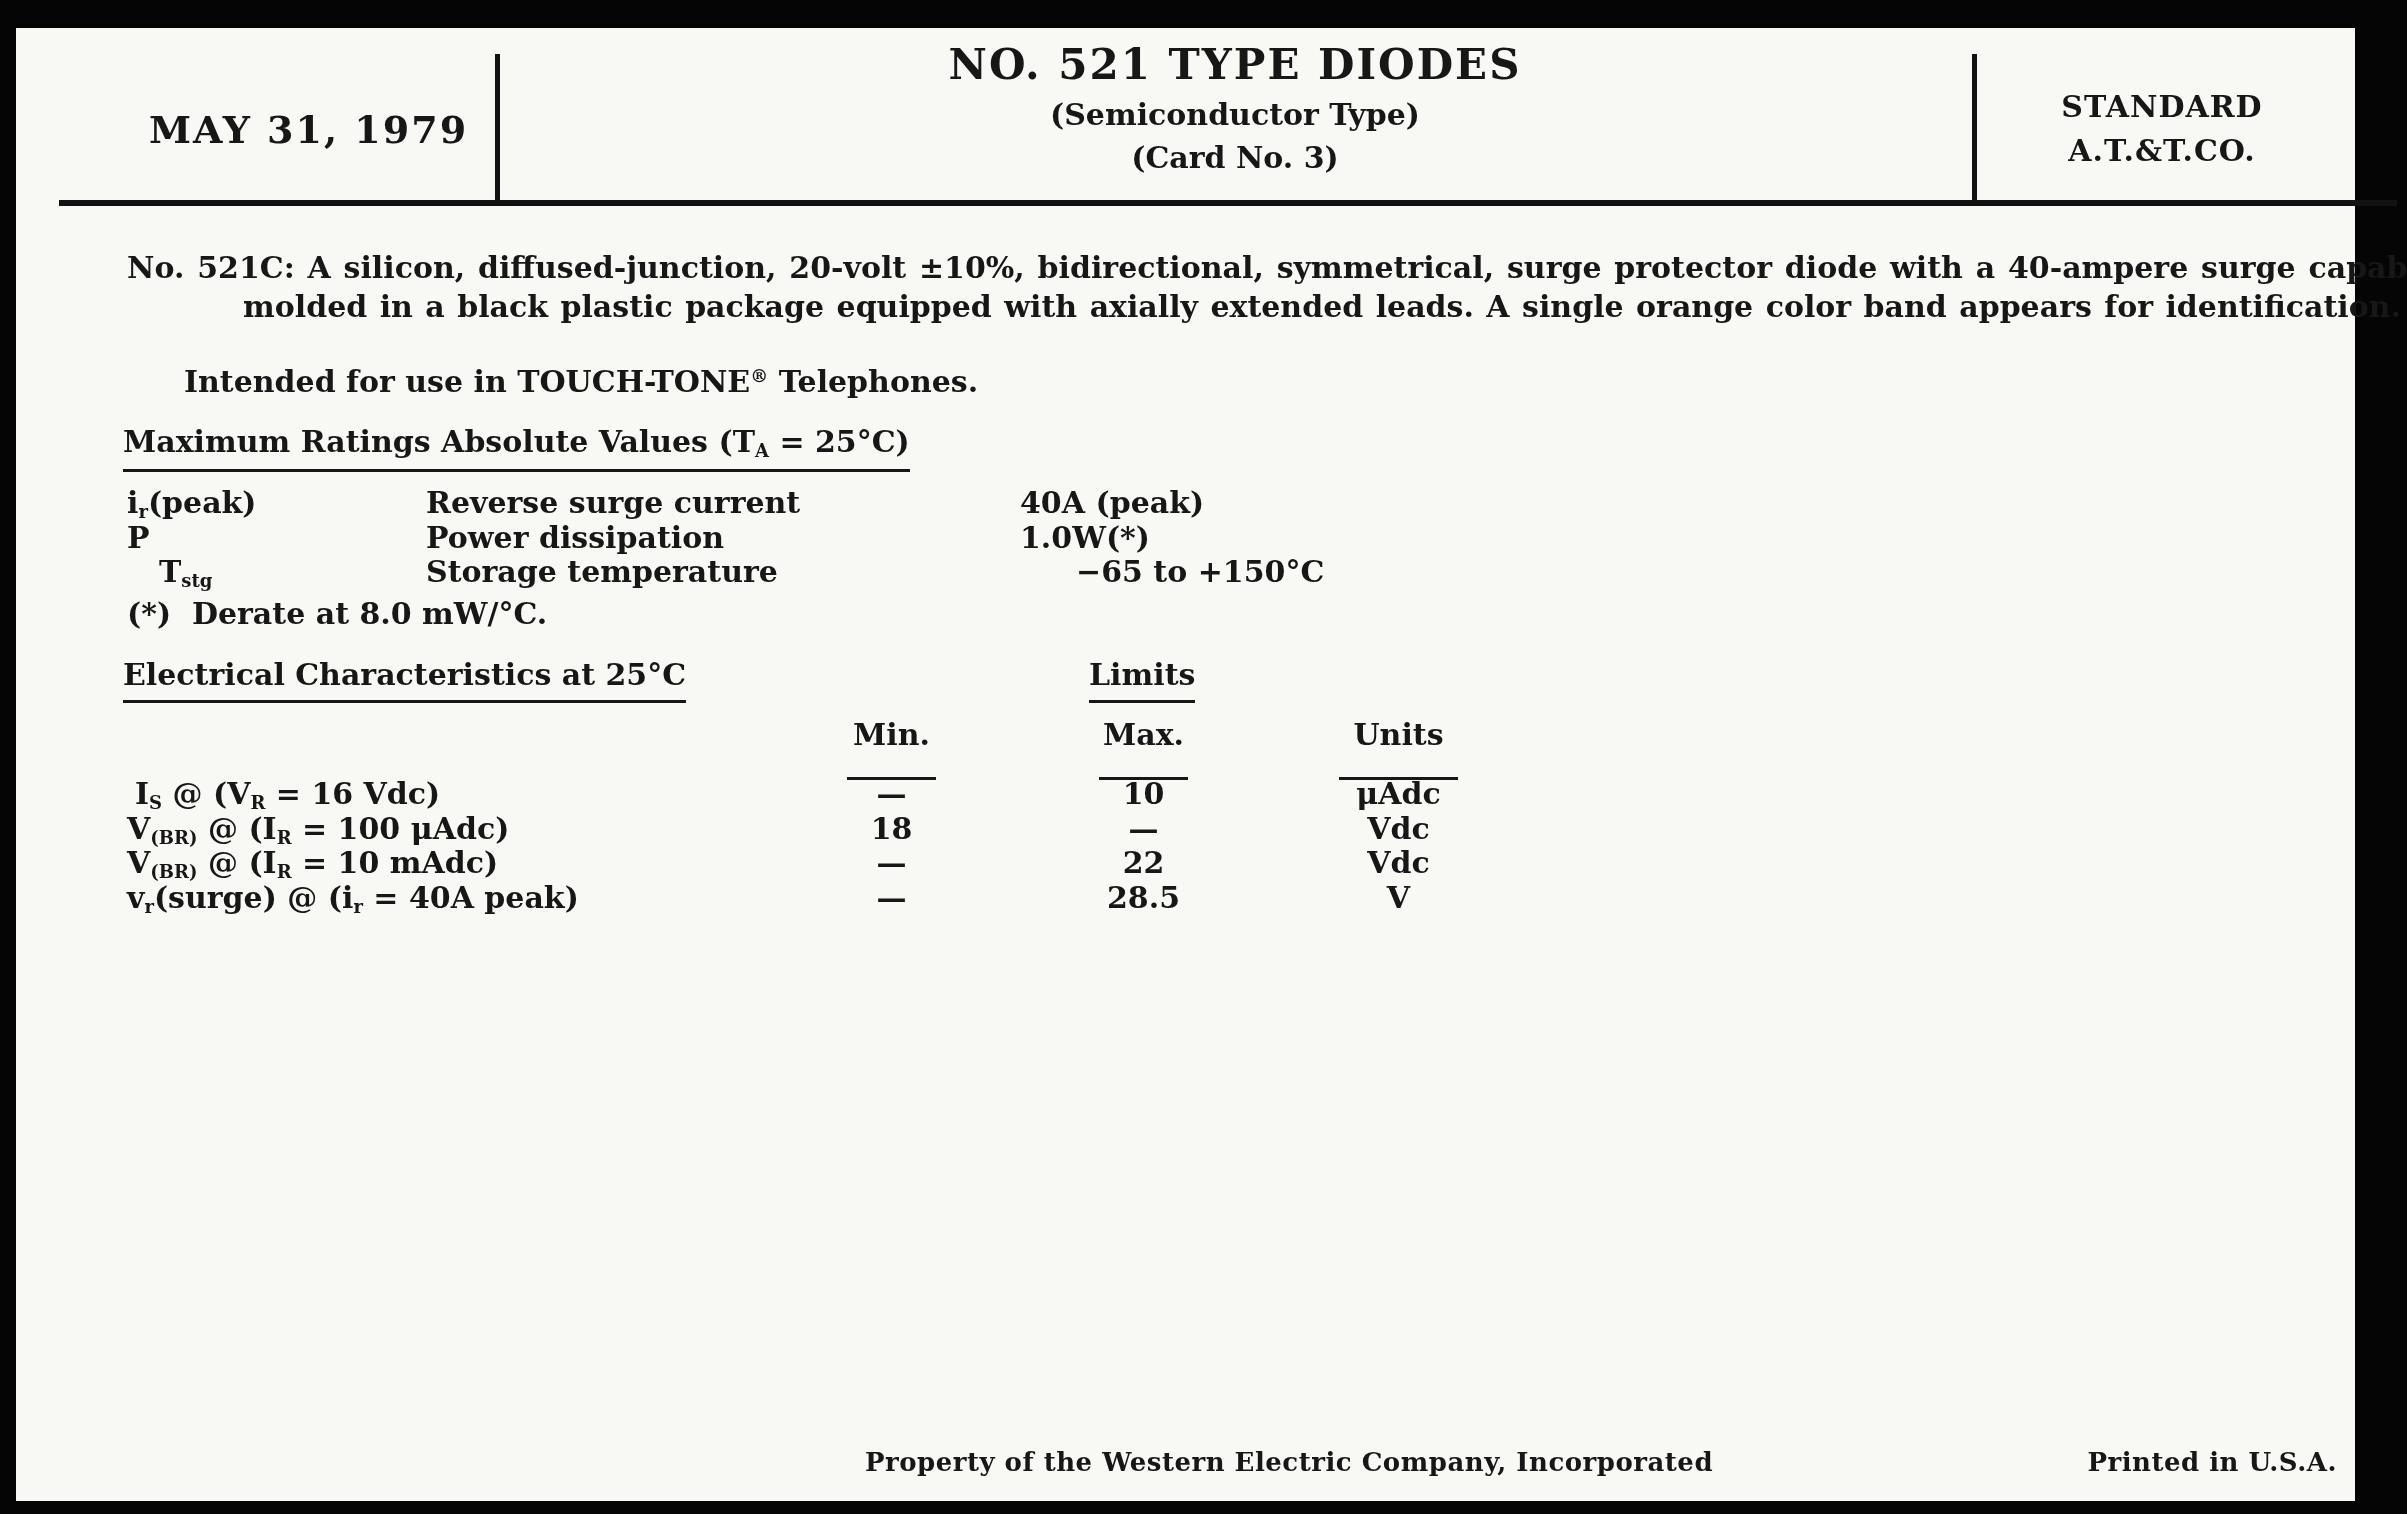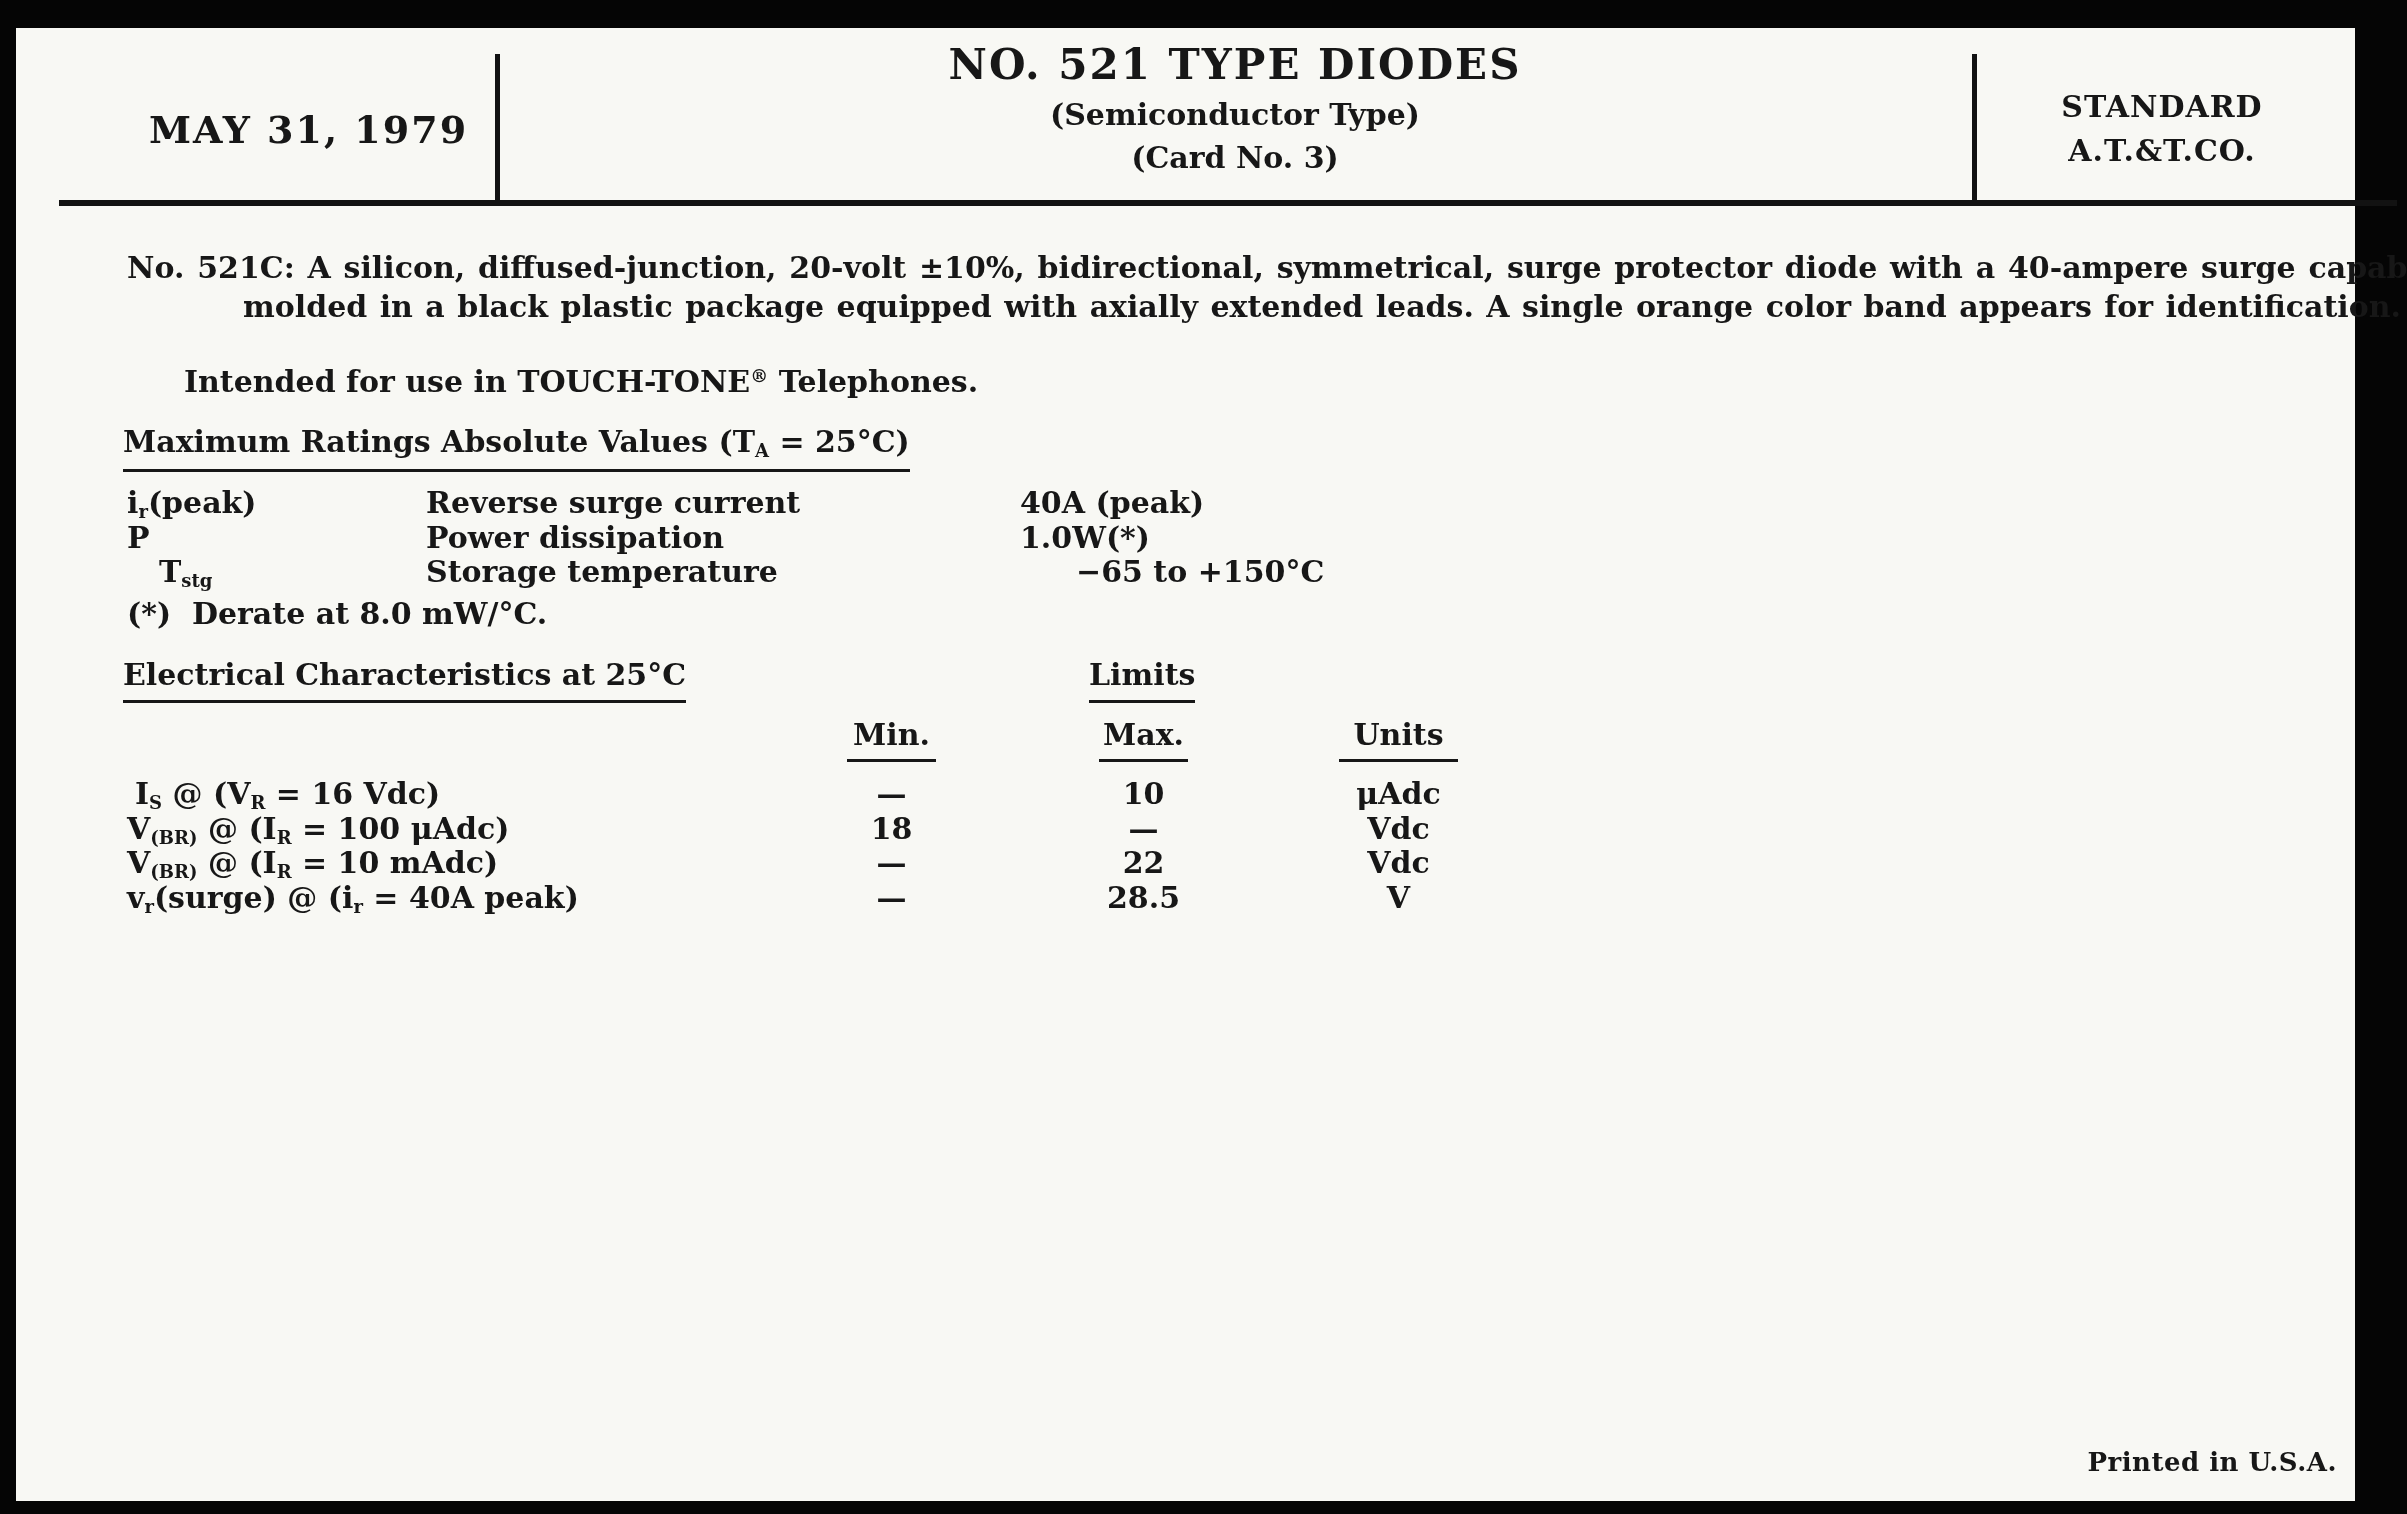--- a/index.html
+++ b/index.html
@@ -33,21 +33,21 @@
   }
   .prewrap { white-space:pre-wrap; }
 
   .rule-under { display:inline-block; border-bottom:3px solid #171717; padding-bottom:8px; }
 
   .tbl { width:1683px; }
   .trow { position:absolute; left:0; width:100%; height:36px; white-space:nowrap; }
   .tcell { position:absolute; top:0; white-space:nowrap; }
   .ctr { text-align:center; }
 
-  .col-head { position:absolute; top:0; text-align:center; border-bottom:3px solid #171717; padding-bottom:7px; }
+  .col-head { position:absolute; top:0; text-align:center; border-bottom:3px solid #171717; padding-bottom:25px; }
 
   .sub { font-size:60%; vertical-align:-0.28em; letter-spacing:0; }
   .sup { font-size:60%; vertical-align:0.55em; }
 
   .footer-text { font-size:26px; letter-spacing:0.5px; }
 </style>
 </head>
 <body>
 
 <div class="page"></div>
@@ -136,16 +136,17 @@
       <span class="tcell ctr" style="left:1202px; width:139px;">Vdc</span>
     </div>
     <div class="trow" style="top:104px;">
       <span class="tcell" style="left:0;"><span>v</span><span class="sub">r</span><span>(surge) @ (i</span><span class="sub">r</span><span> = 40A peak)</span></span>
       <span class="tcell ctr" style="left:715px; width:99px;">—</span>
       <span class="tcell ctr" style="left:967px; width:99px;">28.5</span>
       <span class="tcell ctr" style="left:1202px; width:139px;">V</span>
     </div>
   </div>
 
+  <div class="abs footer-text ctr" style="left:794px; top:1447px; width:990px;">Property of the Western Electric Company, Incorporated</div>
   <div class="abs footer-text" style="right:71px; top:1447px;">Printed in U.S.A.</div>
 
 </div>
 
 
 </body></html>

